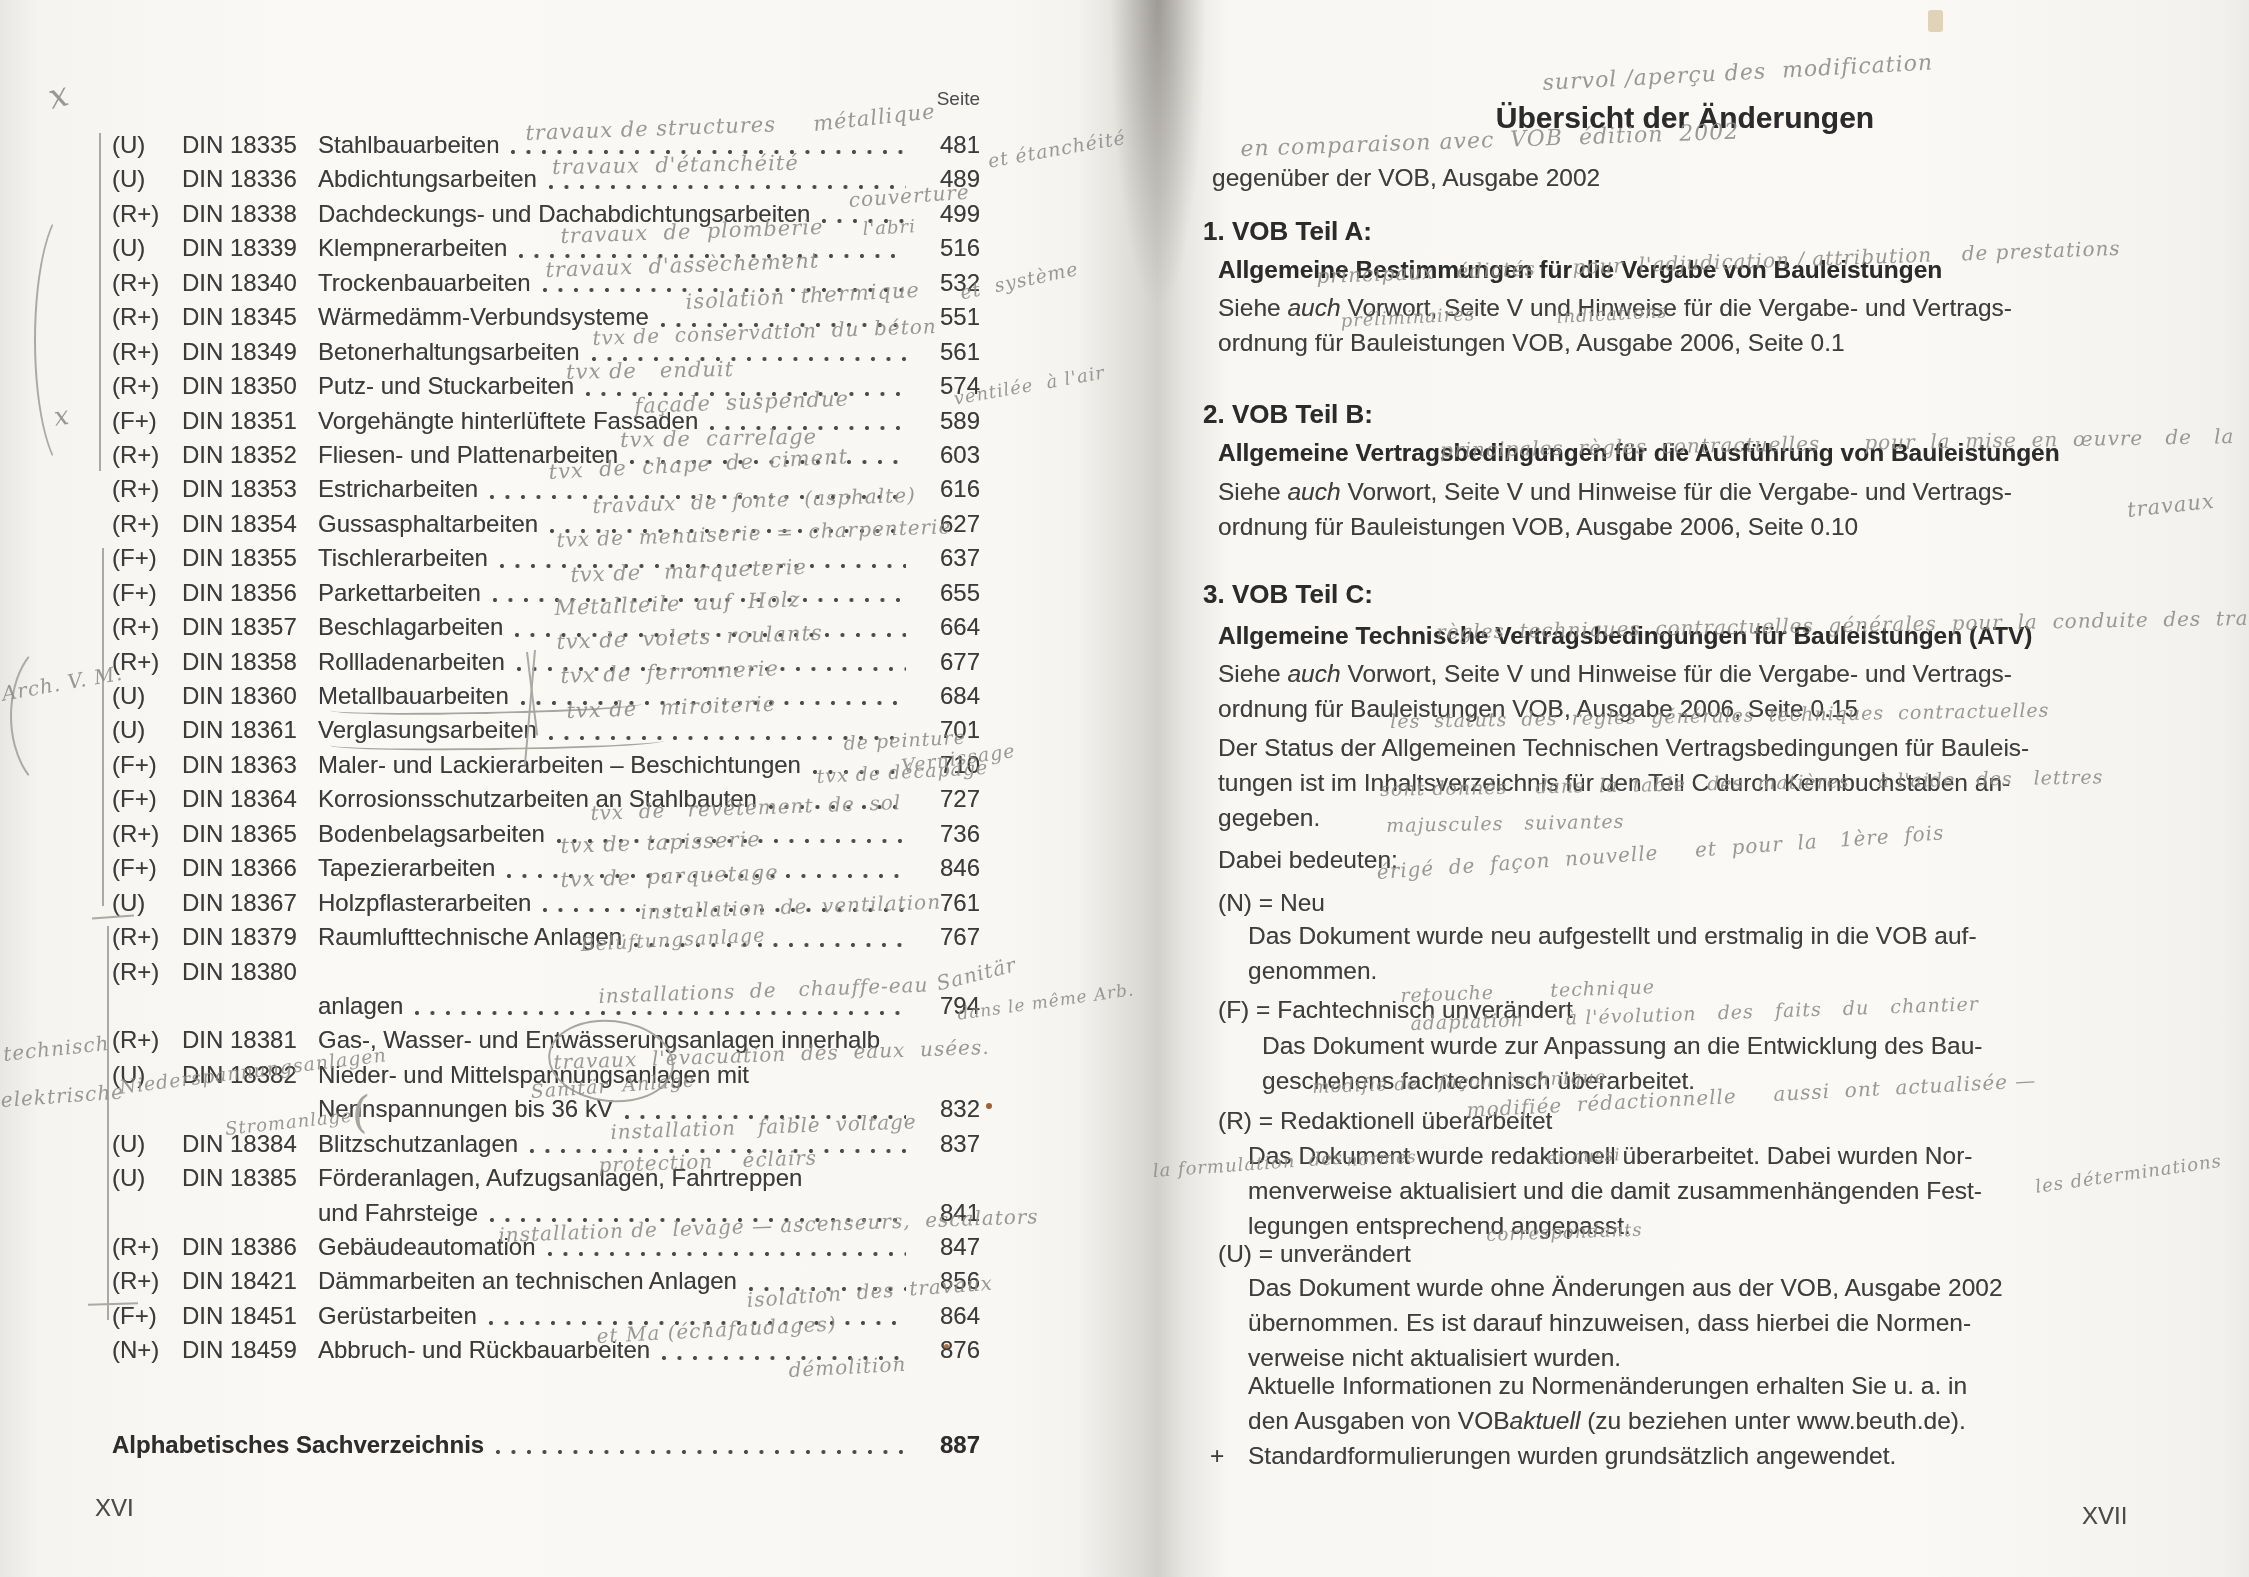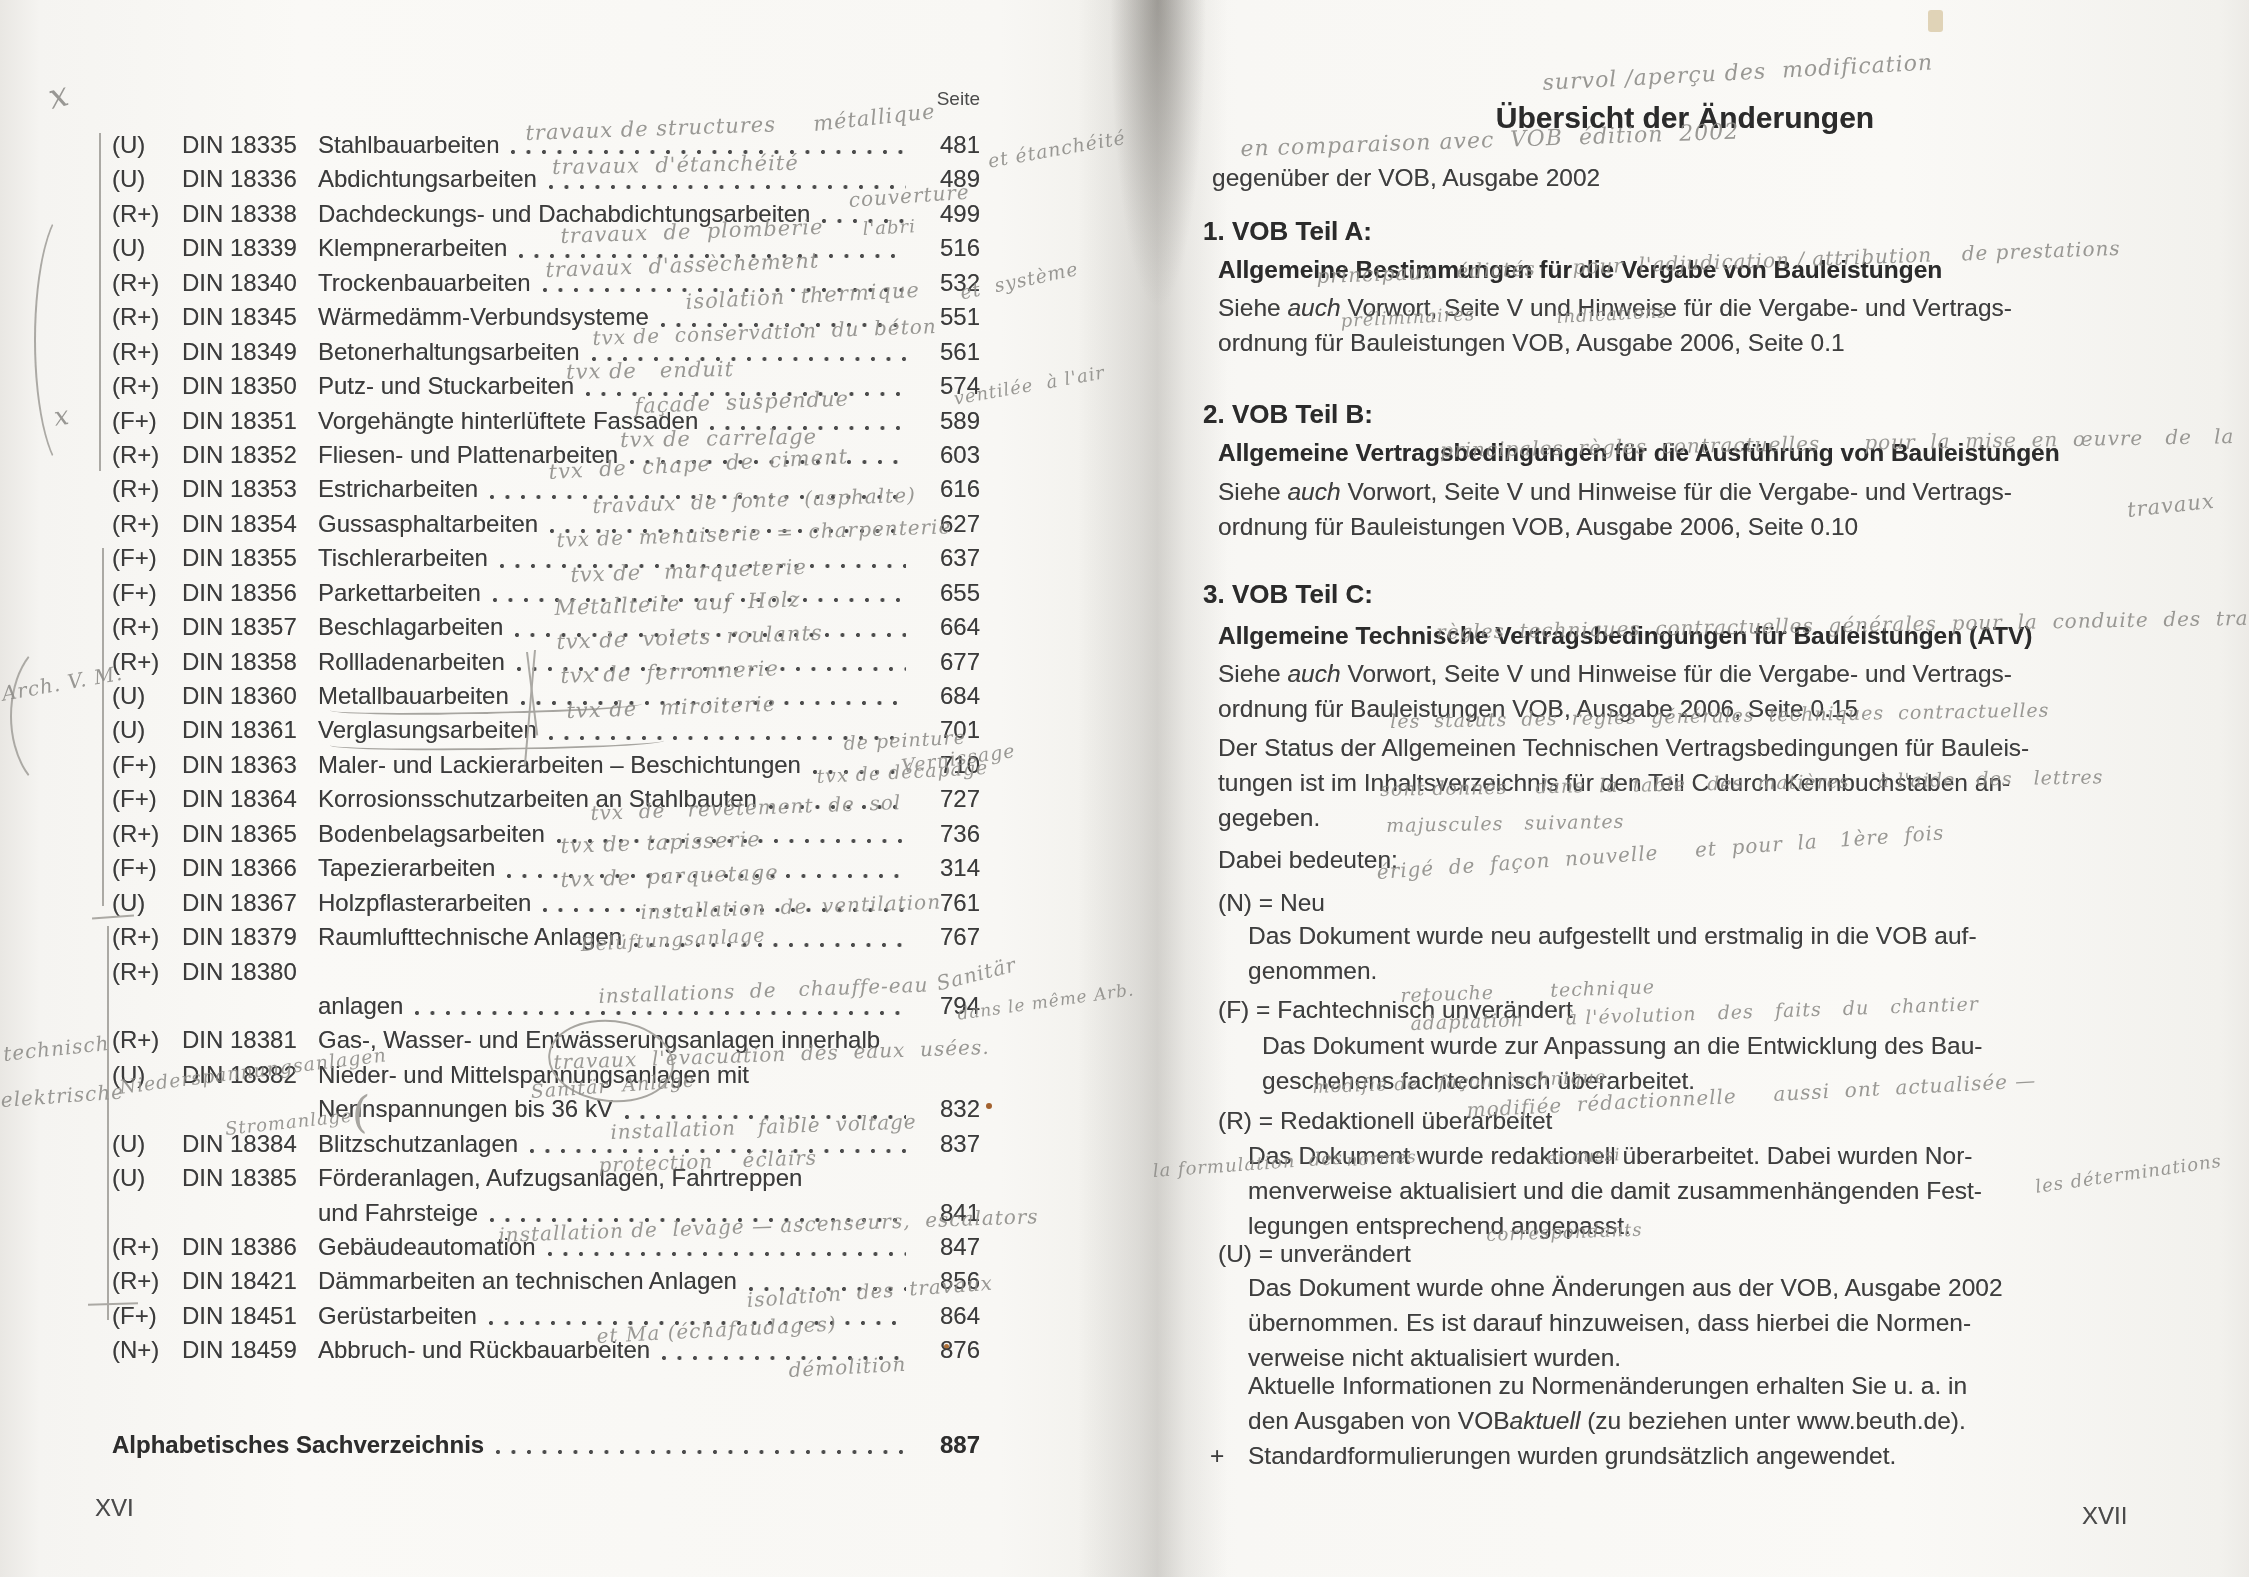--- a/index.html
+++ b/index.html
@@ -204,21 +204,21 @@
       <span class="c-din">DIN 18365</span>
       <span class="c-title">Bodenbelagsarbeiten</span>
       <span class="c-dots"></span>
       <span class="c-page">736</span>
     </div>
     <div class="trow">
       <span class="c-code">(F+)</span>
       <span class="c-din">DIN 18366</span>
       <span class="c-title">Tapezierarbeiten</span>
       <span class="c-dots"></span>
-      <span class="c-page">314</span>
+      <span class="c-page">846</span>
     </div>
     <div class="trow">
       <span class="c-code">(U)</span>
       <span class="c-din">DIN 18367</span>
       <span class="c-title">Holzpflasterarbeiten</span>
       <span class="c-dots"></span>
       <span class="c-page">761</span>
     </div>
     <div class="trow">
       <span class="c-code">(R+)</span>

